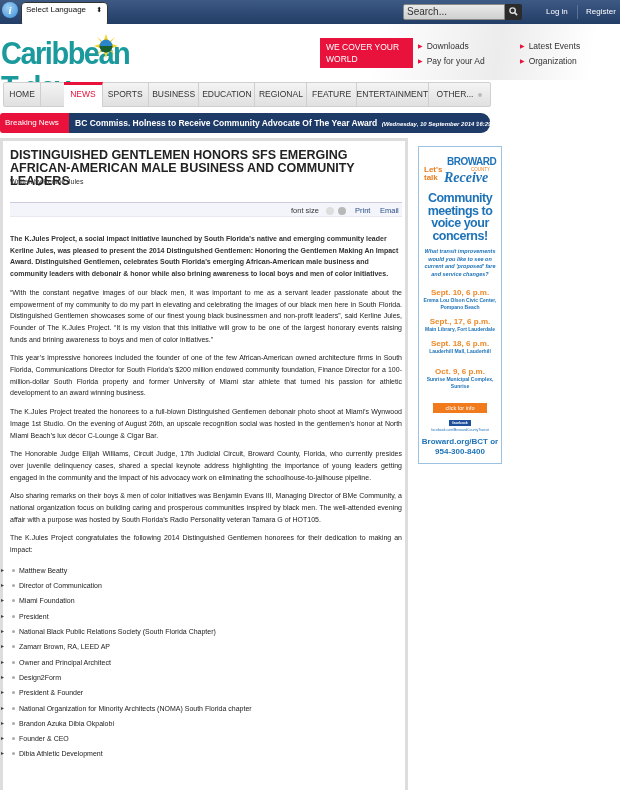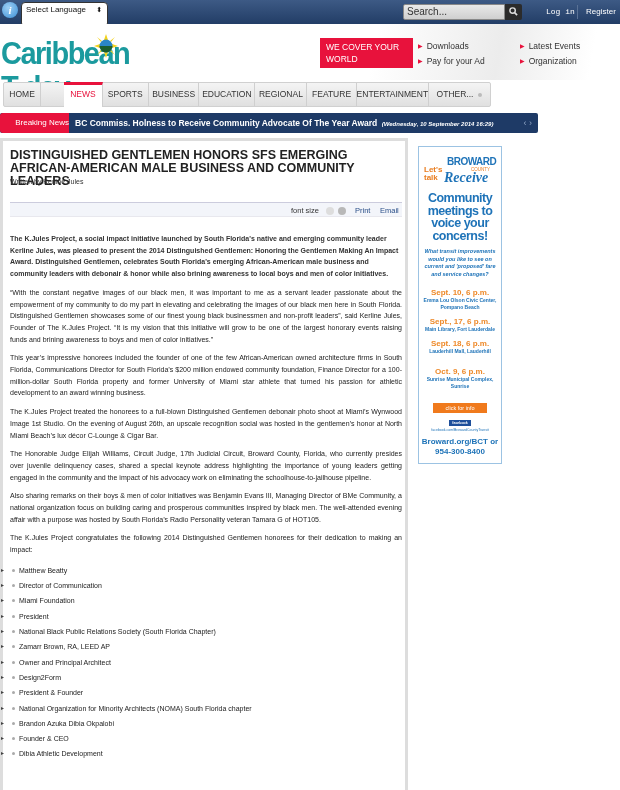--- a/index.html
+++ b/index.html
@@ -6,41 +6,41 @@
 html, body { width: 620px; height: 790px; overflow: hidden; background: #fff; font-family: "Liberation Sans", sans-serif; color: #222; }
 
 
 .topbar { position: absolute; left: 0; top: 0; width: 620px; height: 24px; background: linear-gradient(#3d5a85, #223d66); }
 .info-icon { position: absolute; left: 2px; top: 2px; width: 16px; height: 16px; border-radius: 50%; background: radial-gradient(circle at 40% 35%, #9fd0f5, #3b8fd6); color: #fff; font: italic bold 11px "Liberation Serif", serif; text-align: center; line-height: 16px; }
 .lang-select { position: absolute; left: 21px; top: 2px; width: 87px; height 15px; height: 25px; background: #fff; border: 1px solid #333; border-radius: 4px; font-size: 8px; line-height: 13px; padding-left: 4px; color: #111; }
 .lang-select .arrows { position: absolute; right: 5px; top: 0; font-size: 7px; }
 .search-box { position: absolute; left: 403px; top: 4px; width: 102px; height: 16px; background: linear-gradient(#e9e9e9, #cfcfcf); border: 1px solid #888; border-radius: 2px 0 0 2px; font-size: 10px; line-height: 14px; padding-left: 3px; color: #333; }
 .search-btn { position: absolute; left: 505px; top: 4px; width: 17px; height: 16px; background: #2b2b2b; border-radius: 0 2px 2px 0; }
 .search-btn svg { position: absolute; left: 4px; top: 3px; }
-.login-link { position: absolute; left: 546px; top: 7px; color: #fff; font-size: 8px; font-family: Liberation Mono, monospace; }
+.login-link { position: absolute; left: 546px; top: 7px; color: #fff; font-size: 8px; }
 .sep { position: absolute; left: 577px; top: 5px; width: 1px; height: 14px; background: #5a7296; }
 .register-link { position: absolute; left: 586px; top: 7px; color: #fff; font-size: 8px; }
 
 
 .header-bg { position: absolute; left: 0; top: 24px; width: 620px; height: 56px; background: linear-gradient(100deg, #fff 0%, #fff 60%, #ececec 80%, #fff 95%); }
 .logo { position: absolute; left: 0; top: 36px; height: 34px; width: 150px; }
 .logo-text { position: absolute; left: 1px; top: 2px; font: bold 29px "Liberation Sans", sans-serif; color: #1b9a9e; letter-spacing: -1.5px; transform: scaleY(1.05); }
 .logo-sun { position: absolute; left: 94px; top: -2px; width: 24px; height: 24px; }
 .wcyw { position: absolute; left: 320px; top: 38px; width: 93px; height: 30px; background: #e8123c; color: #fff; font-size: 8.5px; line-height: 12px; padding: 3px 6px; }
 .hlink { position: absolute; font-size: 8.5px; color: #333; }
 .hlink .tri { color: #e8123c; font-size: 6px; margin-right: 4px; position: relative; top: -1px; }
 
 
 .nav { position: absolute; left: 3px; top: 82px; width: 488px; height: 25px; background: linear-gradient(#f4f4f4, #e0e0e0); border: 1px solid #d0d0d0; border-radius: 2px; display: flex; }
 .nav-item { height: 23px; font-size: 8.5px; color: #333; line-height: 23px; text-align: center; border-right: 1px solid #cfcfcf; position: relative; }
 .nav-item.active { background: #fff; color: #e8123c; border-top: 3px solid #e8123c; line-height: 19px; margin-top: -1px; height: 25px; margin-left: 23px; }
 .nav-item .dot { display: inline-block; width: 4px; height: 4px; border-radius: 50%; background: #bbb; margin-left: 5px; vertical-align: middle; }
 
 
-.breaking { position: absolute; left: 0; top: 113px; width: 538px; height: 20px; background: #1e3a66; border-radius: 2px; text-align: right; }
+.breaking { position: absolute; left: 0; top: 113px; width: 490px; height: 20px; background: #1e3a66; border-radius: 9px; }
 .breaking-label { position: absolute; left: 0; top: 0; width: 69px; height: 20px; background: #e8123c; color: #fff; font-size: 8px; line-height: 20px; padding-left: 5px; border-radius: 3px 0 0 3px; }
 .breaking-text { position: absolute; left: 75px; top: 0; line-height: 20px; color: #fff; font-size: 8.5px; font-weight: bold; white-space: nowrap; }
 .breaking-date { font-size: 6px; font-style: italic; font-weight: bold; margin-left: 2px; }
 .breaking-arrows { position: absolute; right: 6px; top: 0; line-height: 20px; color: #8ea4c4; font-size: 9px; }
 
 
 .article { position: absolute; left: 0; top: 138px; width: 408px; height: 660px; border: 3px solid #ddd; border-left: 3px solid #ddd; background: #fff; }
 .art-title { position: absolute; left: 7px; top: 8px; width: 390px; font-size: 12.5px; line-height: 13px; color: #222; text-transform: uppercase; }
 .art-byline { position: absolute; left: 7px; top: 37px; font-size: 7px; color: #333; }
 .art-tools { position: absolute; left: 7px; top: 61px; width: 392px; height: 15px; border-top: 1px solid #ccd; background: #f3f5fa; border-bottom: 1px solid #e8e8ee; }

